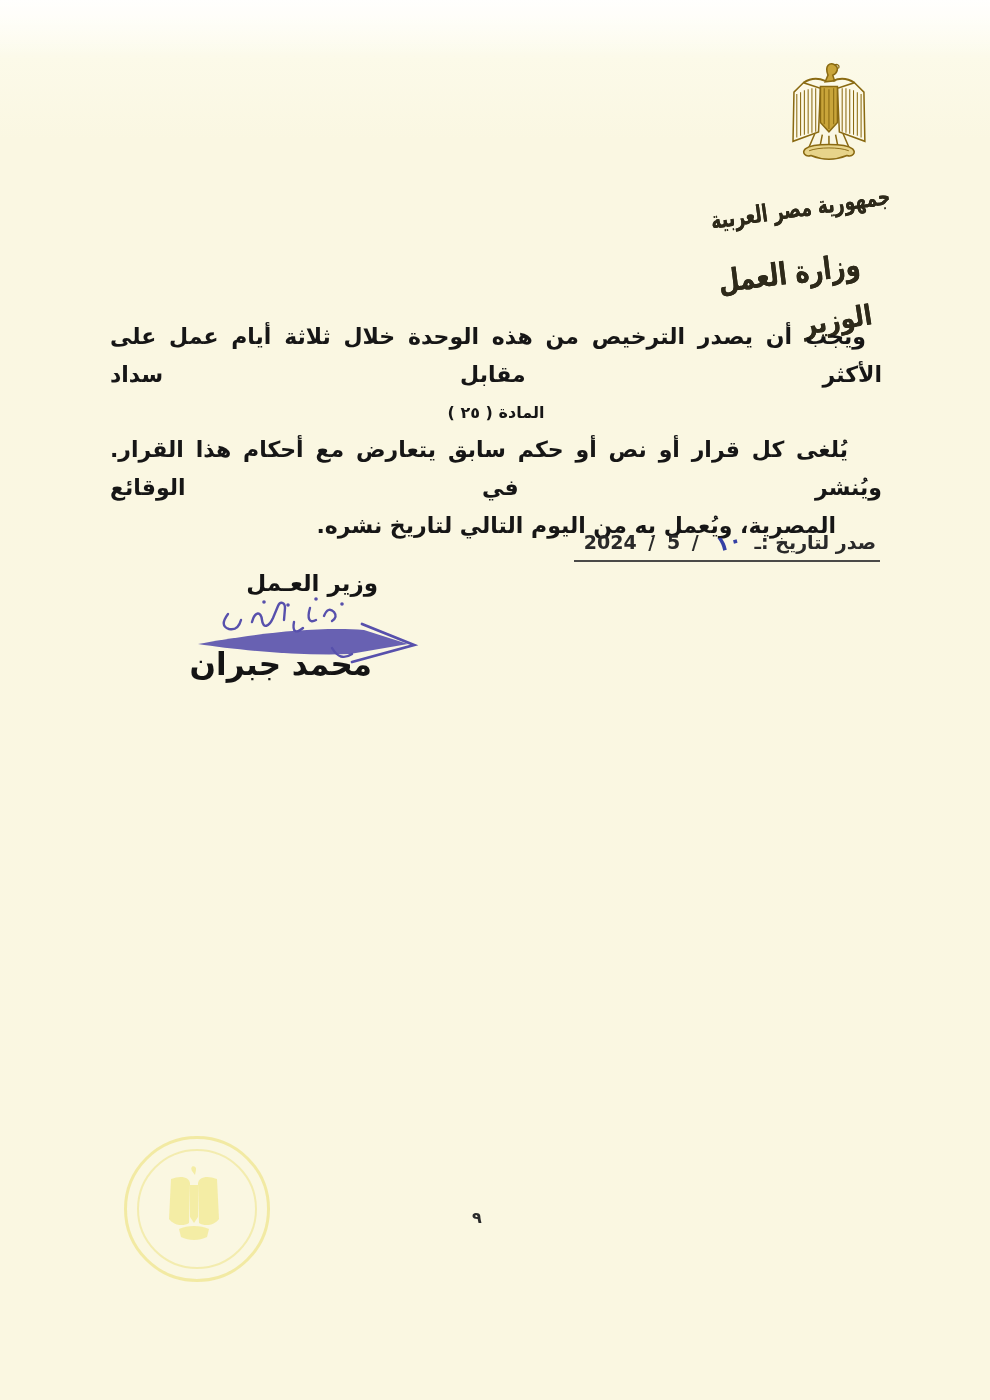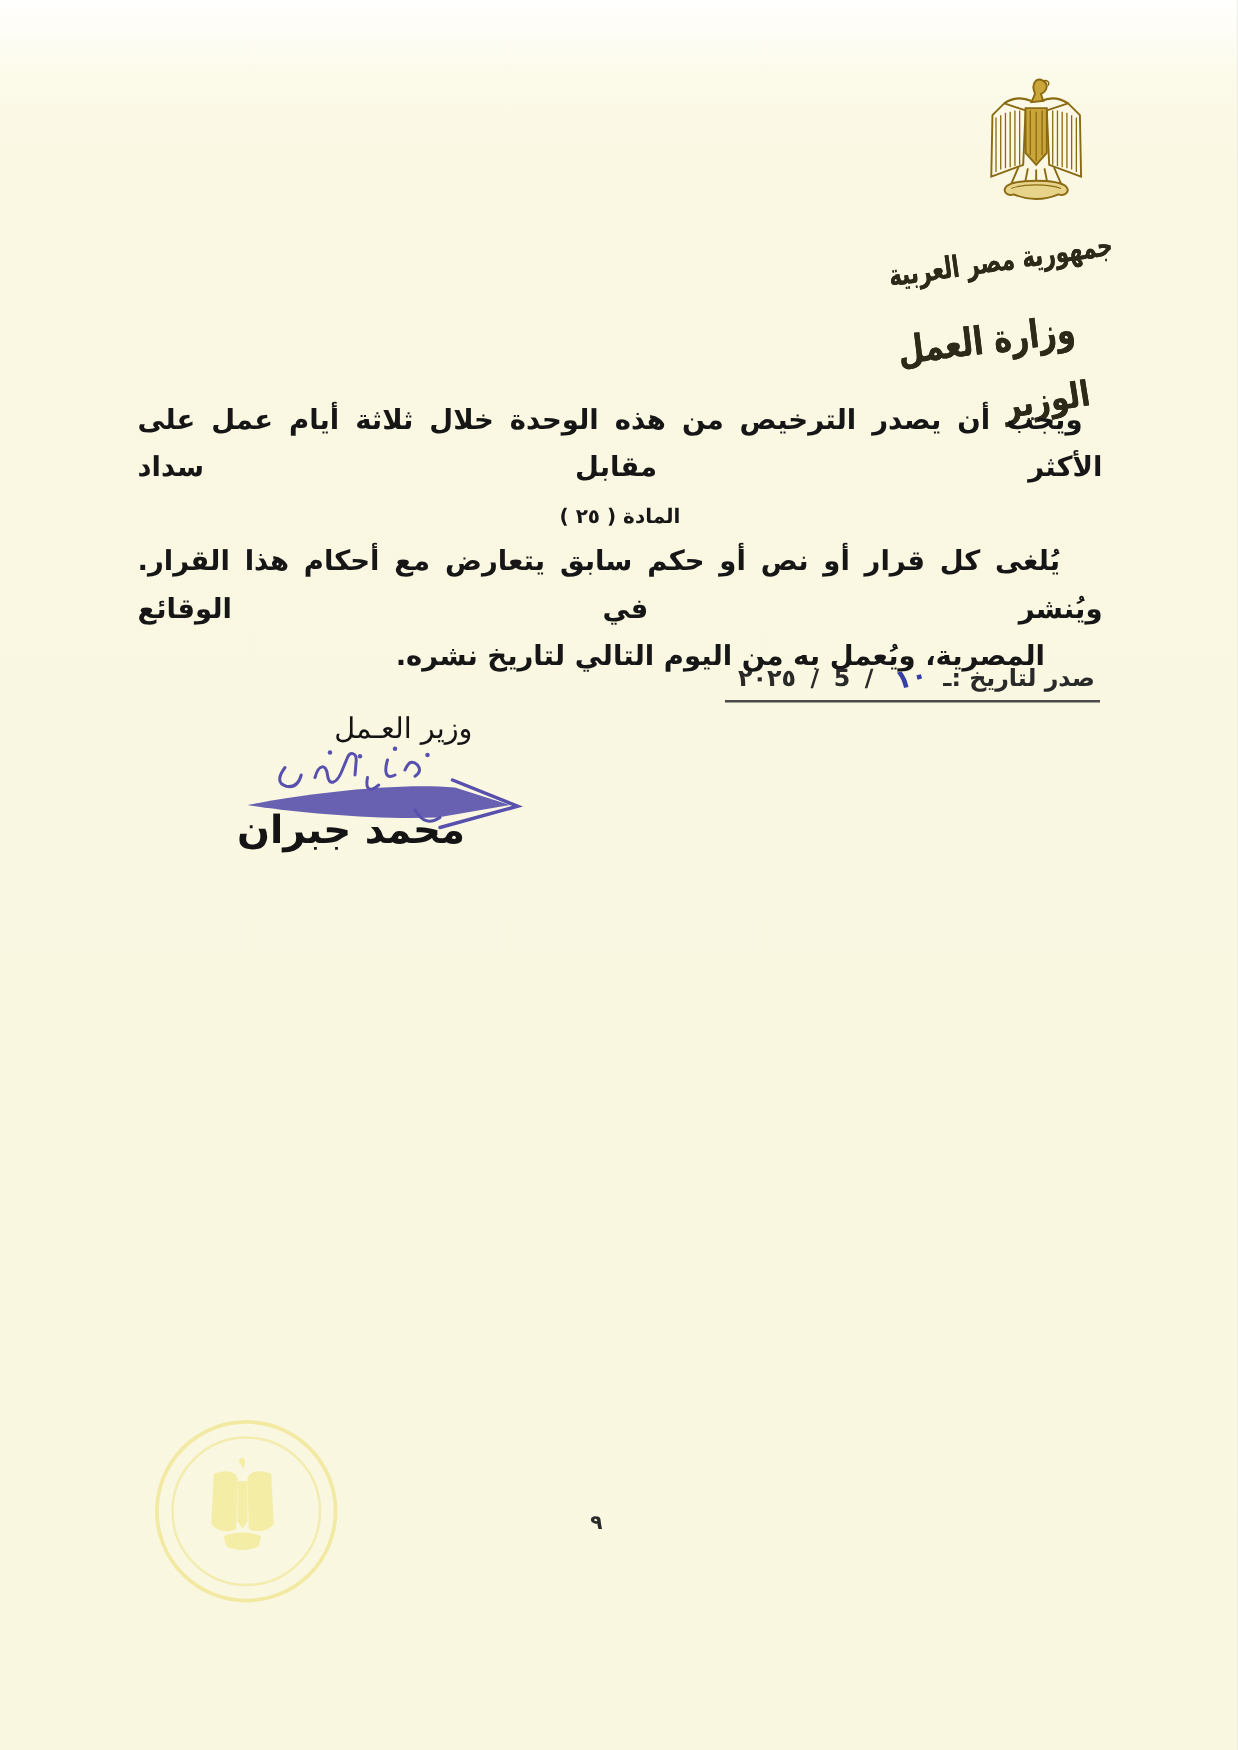--- a/index.html
+++ b/index.html
@@ -61,21 +61,21 @@
   }
   .dateLine .num{letter-spacing:1px;}
   .handDay{
     display:inline-block;color:#3440a5;font-size:21px;
     transform:rotate(-14deg);font-weight:bold;margin:0 6px;
   }
   .sep{margin:0 5px;}
   
   .sigTitle{
     position:absolute;right:612px;top:570px;
-    font-size:23px;font-weight:normal;letter-spacing:.5px;color:#141414;margin-left:48px;
+    font-size:23px;font-weight:bold;letter-spacing:.5px;color:#141414;margin-left:48px;
   }
   .sigInk{position:absolute;left:192px;top:592px;width:235px;height:80px;}
   .sigName{
     position:absolute;right:618px;top:646px;
     font-size:31px;font-weight:bold;color:#141414;
   }
   
   .stamp{
     position:absolute;left:124px;top:1136px;width:140px;height:140px;
     border:3px solid rgba(240,230,148,.8);border-radius:50%;
@@ -131,21 +131,21 @@
     <div class="line-just indent2">يُلغى كل قرار أو نص أو حكم سابق يتعارض مع أحكام هذا القرار. ويُنشر في الوقائع</div>
     <div class="line-right p2l2">المصرية، ويُعمل به من اليوم التالي لتاريخ نشره.</div>
   </div>
 
   <div class="dateLine">
     <span>صدر لتاريخ :ـ</span>
     <span class="handDay">١٠</span>
     <span class="sep">/</span>
     <span class="num">5</span>
     <span class="sep">/</span>
-    <span class="num">٢٠٢٥</span>
+    <span class="num">2024</span>
   </div>
 
   <div class="sigTitle">وزير العـمل</div>
 
   <svg class="sigInk" viewBox="0 0 235 80" xmlns="http://www.w3.org/2000/svg">
     <g stroke="#4a42a8" fill="none" stroke-width="2.4" stroke-linecap="round" opacity="0.92">
 
       <path d="M36 22 q-9 12 1 15 q9 2 12 -9"></path>
       <path d="M60 30 c3 -11 9 -11 10 -2 c1 9 7 7 11 -2 l5 -12 c2 -5 7 -4 7 2 l-1 12"></path>
       <path d="M102 30 c-2 10 2 12 9 6"></path>

